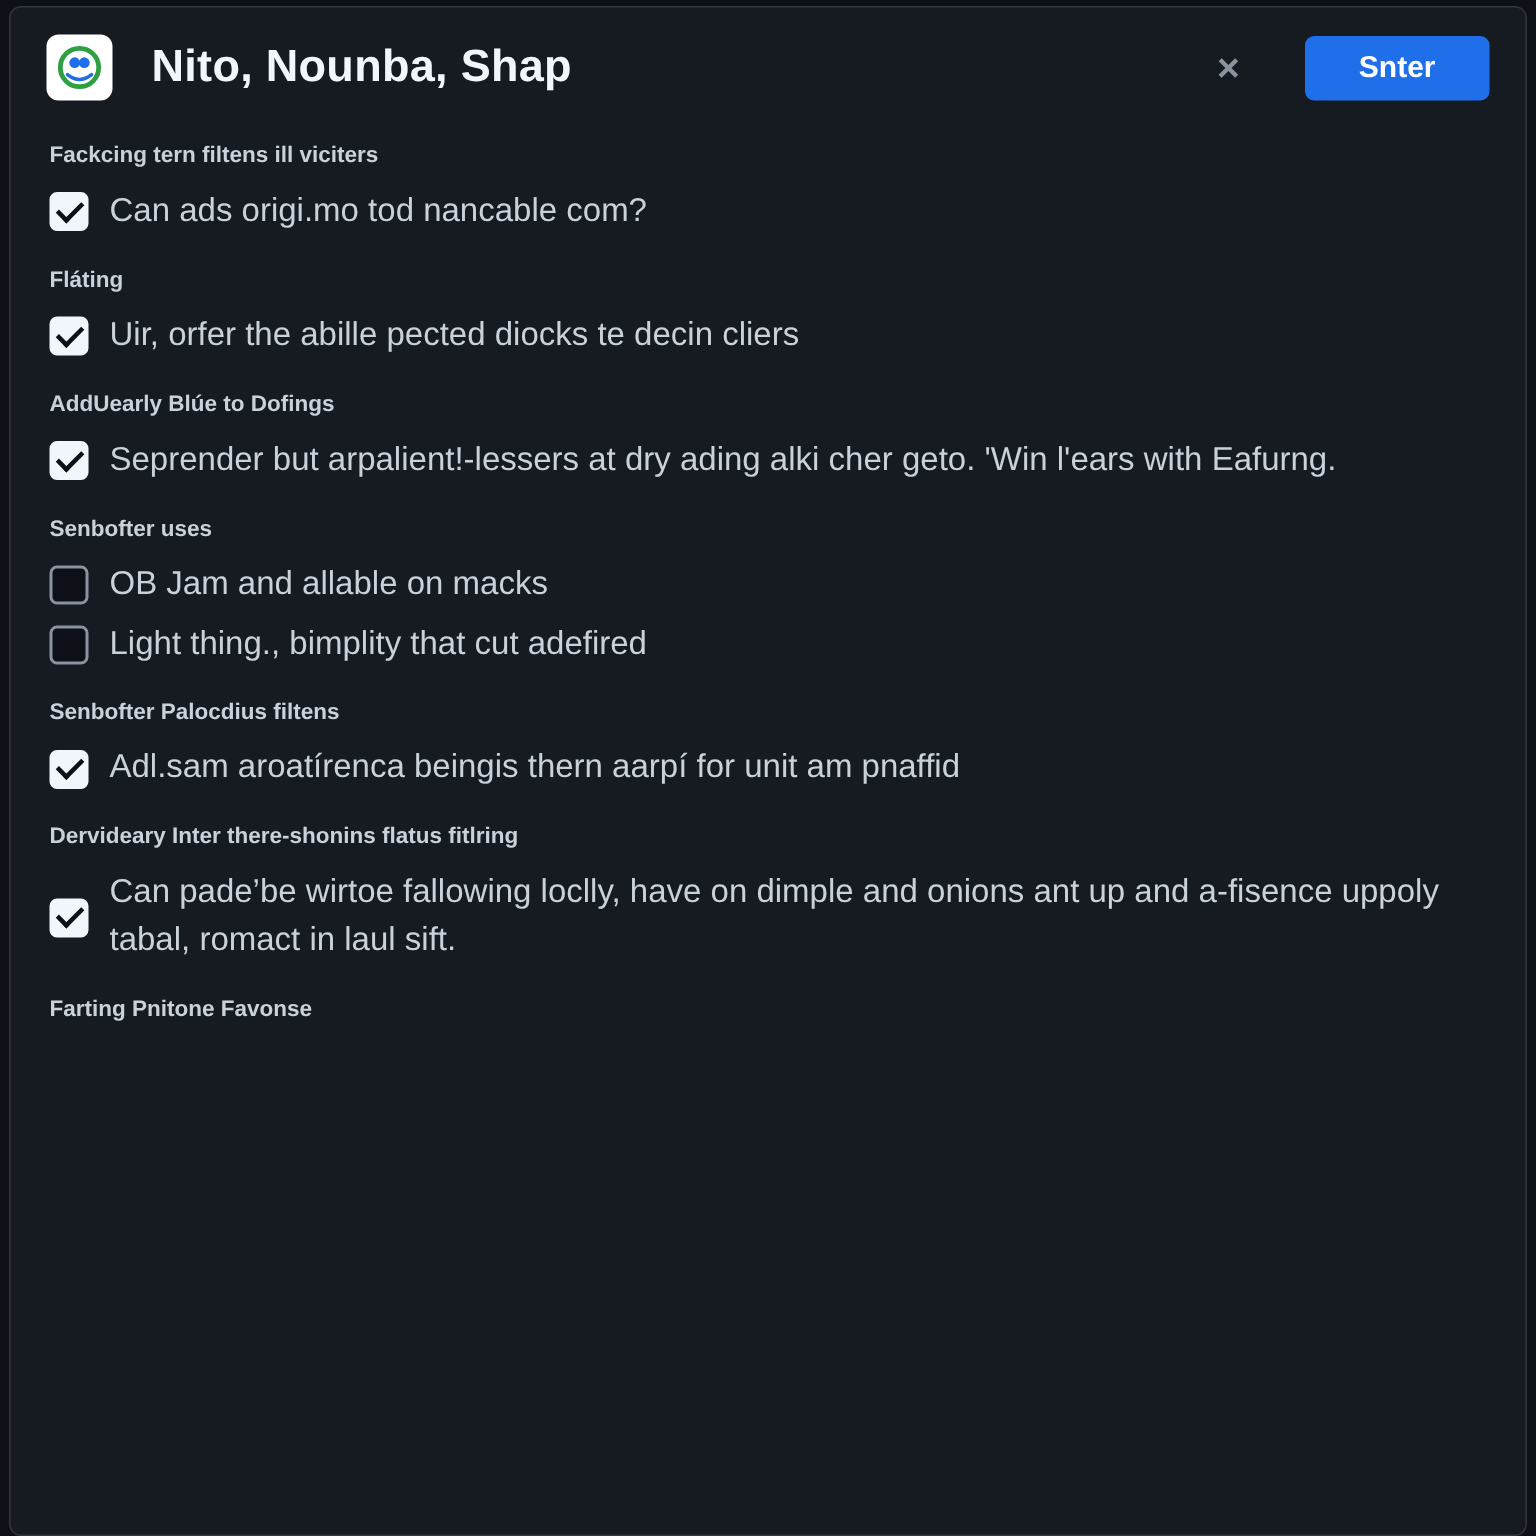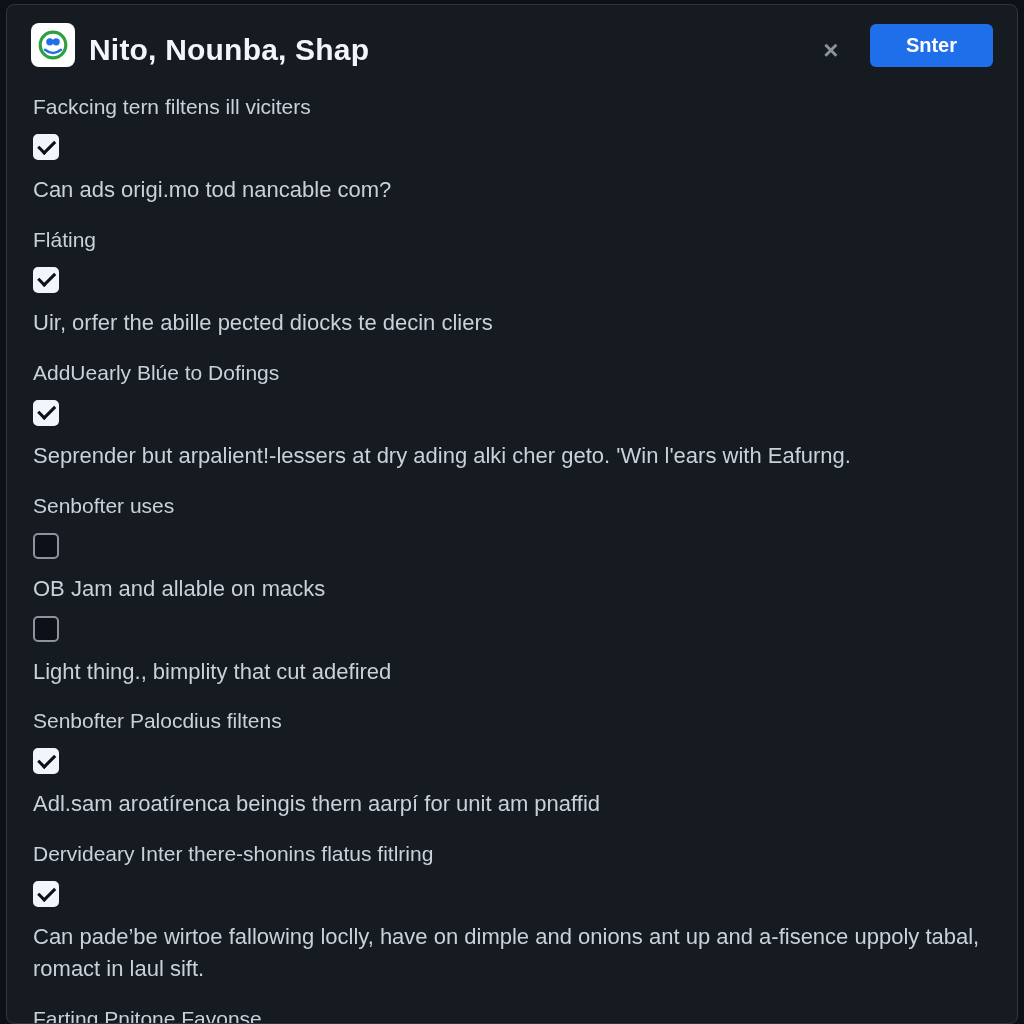--- a/index.html
+++ b/index.html
@@ -15,23 +15,23 @@
   width:1012px; height:1020px;
   margin:4px auto 0 auto;
   border-radius:8px;
   border:1px solid #30363d;
   display:flex; flex-direction:column;
   position:relative;
 }
 
 
 .hdr {
-  display:flex; align-items:flex-end;
+  display:flex; align-items:center;
   padding:18px 24px 10px 24px;
-  gap:14px;
+  gap:26px;
 }
 .app-icon {
   width:44px; height:44px;
   background:#fff;
   border-radius:8px;
   display:flex; align-items:center; justify-content:center;
 }
 .app-icon svg { width:32px; height:32px; display:block; }
 .title {
   font-size:30px; font-weight:700; color:#f0f6fc;
@@ -79,30 +79,29 @@
   overflow-y:auto;
   padding:18px 26px 10px 26px;
   scrollbar-width:auto;
 }
 .scroll::-webkit-scrollbar { width:12px; }
 .scroll::-webkit-scrollbar-track { background:#0d1117; border-radius:6px; }
 .scroll::-webkit-scrollbar-thumb { background:#30363d; border-radius:6px; }
 
 .section { margin-bottom:22px; }
 .sec-title {
-  font-size:21px; font-weight:400;
+  font-size:15px; font-weight:700;
   color:#c9d1d9;
   margin-bottom:12px;
 }
 .cb-row {
-  display:flex; align-items:flex-start;
+  display:flex; align-items:center;
   gap:14px;
   margin-bottom:8px;
   cursor:pointer;
-  flex-direction:column;
 }
 .cb {
   width:26px; height:26px; flex-shrink:0;
   border:2px solid #8b949e;
   border-radius:5px;
   background:#0d1117;
   margin-top:3px;
   display:flex; align-items:center; justify-content:center;
 }
 .cb.checked {

